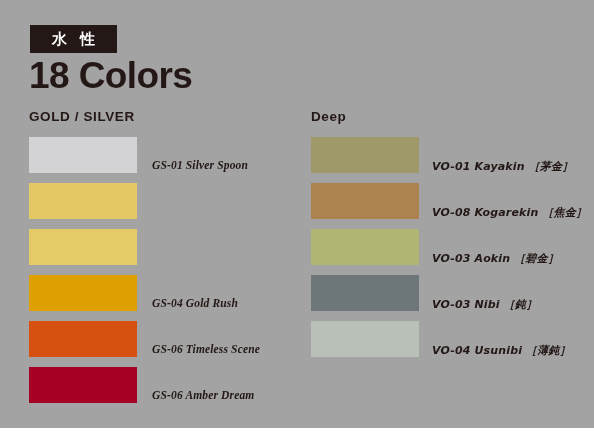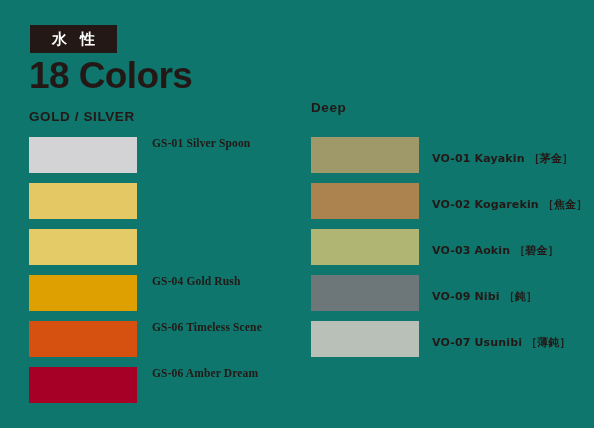--- a/index.html
+++ b/index.html
@@ -14,21 +14,21 @@
     overflow: hidden;
     position: relative;
   }
 
   .page {
     position: absolute;
     left: 0;
     top: 0;
     width: 594px;
     height: 428px;
-    background: #0f766e;
+    background: #a3a3a3;
   }
 
   
   .tag-box {
     position: absolute;
     left: 30px;
     top: 25px;
     width: 87px;
     height: 28px;
     background: #231815;
@@ -64,36 +64,37 @@
     position: absolute;
     font-family: "Liberation Sans", sans-serif;
     font-size: 13.5px;
     font-weight: 700;
     color: #231815;
     letter-spacing: 0.6px;
     line-height: 1;
     white-space: nowrap;
   }
   .group-header.left  { left: 29px;  top: 110px; }
-  .group-header.right { left: 311px; top: 101px; }
+  .group-header.right { left: 311px; top: 110px; }
 
   
   .column {
     position: absolute;
     top: 137px;
   }
   .column.left  { left: 29px;  width: 270px; }
   .column.right { left: 311px; width: 272px; }
 
   .swatch-row {
     position: relative;
     height: 36px;
     margin-bottom: 10px;
     display: flex;
-    align-items: flex-start;
+    align-items: flex-end;
+    font-style: italic;
   }
 
   .swatch {
     width: 108px;
     height: 36px;
     flex: 0 0 108px;
     border: 0;
   }
 
   .swatch-label {
@@ -154,29 +155,29 @@
     </div>
   </div>
 
   <div class="column right">
     <div class="swatch-row">
       <div class="swatch" style="background: rgb(159, 152, 104);"></div>
       <div class="swatch-label jp">VO-01 Kayakin ［茅金］</div>
     </div>
     <div class="swatch-row">
       <div class="swatch" style="background: rgb(172, 130, 78);"></div>
-      <div class="swatch-label jp">VO-02 Kogarekin ［焦金］</div>
+      <div class="swatch-label jp">VO-08 Kogarekin ［焦金］</div>
     </div>
     <div class="swatch-row">
       <div class="swatch" style="background: rgb(176, 181, 116);"></div>
       <div class="swatch-label jp">VO-03 Aokin ［碧金］</div>
     </div>
     <div class="swatch-row">
       <div class="swatch" style="background: rgb(109, 118, 121);"></div>
-      <div class="swatch-label jp">VO-09 Nibi ［鈍］</div>
+      <div class="swatch-label jp">VO-03 Nibi ［鈍］</div>
     </div>
     <div class="swatch-row">
       <div class="swatch" style="background: rgb(185, 192, 184);"></div>
-      <div class="swatch-label jp">VO-07 Usunibi ［薄鈍］</div>
+      <div class="swatch-label jp">VO-04 Usunibi ［薄鈍］</div>
     </div>
   </div>
 
 </div>
 
 </body></html>

